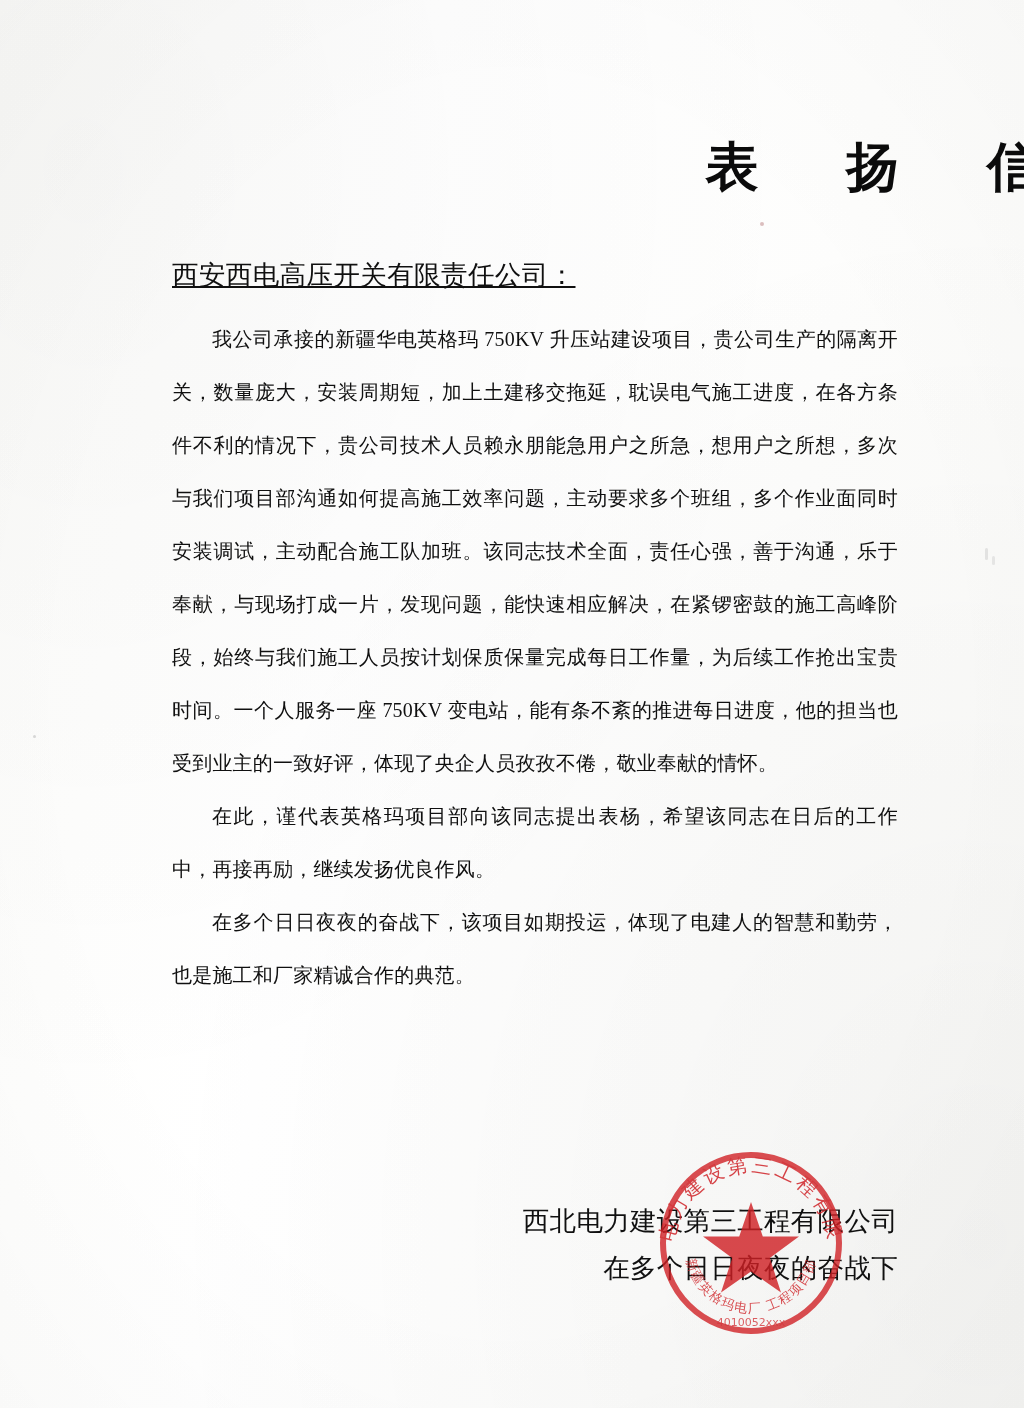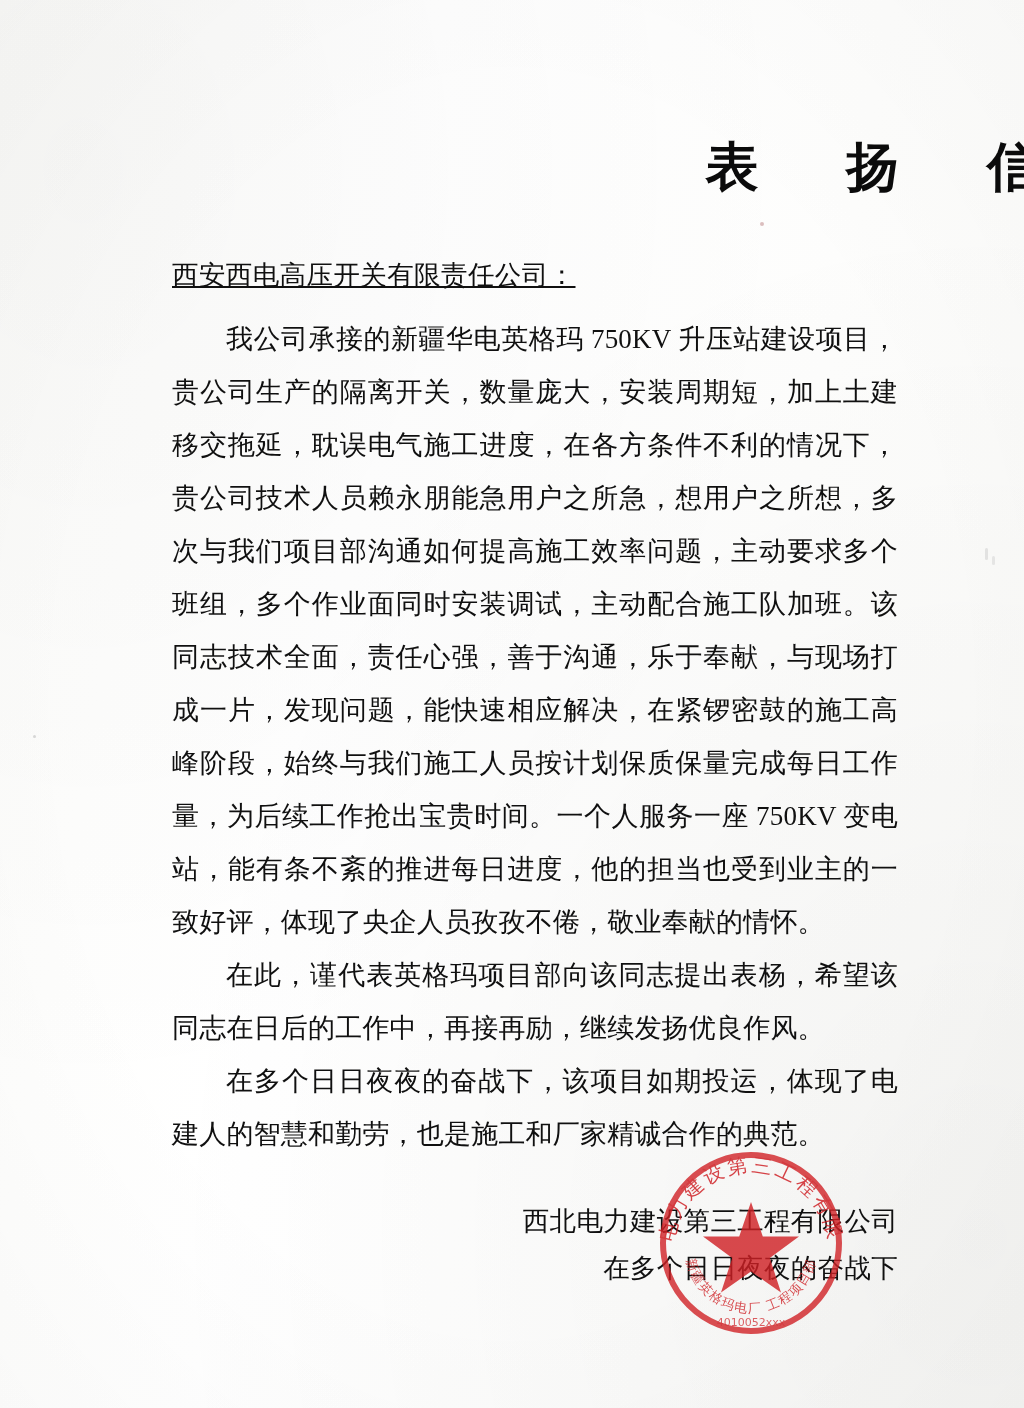--- a/index.html
+++ b/index.html
@@ -64,21 +64,21 @@
 
   .salutation {
     font-size: 26.5px;
     line-height: 1.0;
     margin-bottom: 24px;
     letter-spacing: 0.4px;
     text-decoration: underline;
   }
 
   p.para {
-    font-size: 27px;
+    font-size: 20px;
     line-height: 53px;
     margin: 0 0 0 0;
     text-align: justify;
     text-justify: inter-ideograph;
     text-indent: 2em;
     letter-spacing: 0.2px;
   }
 
   .sign-block {
     position: absolute;

